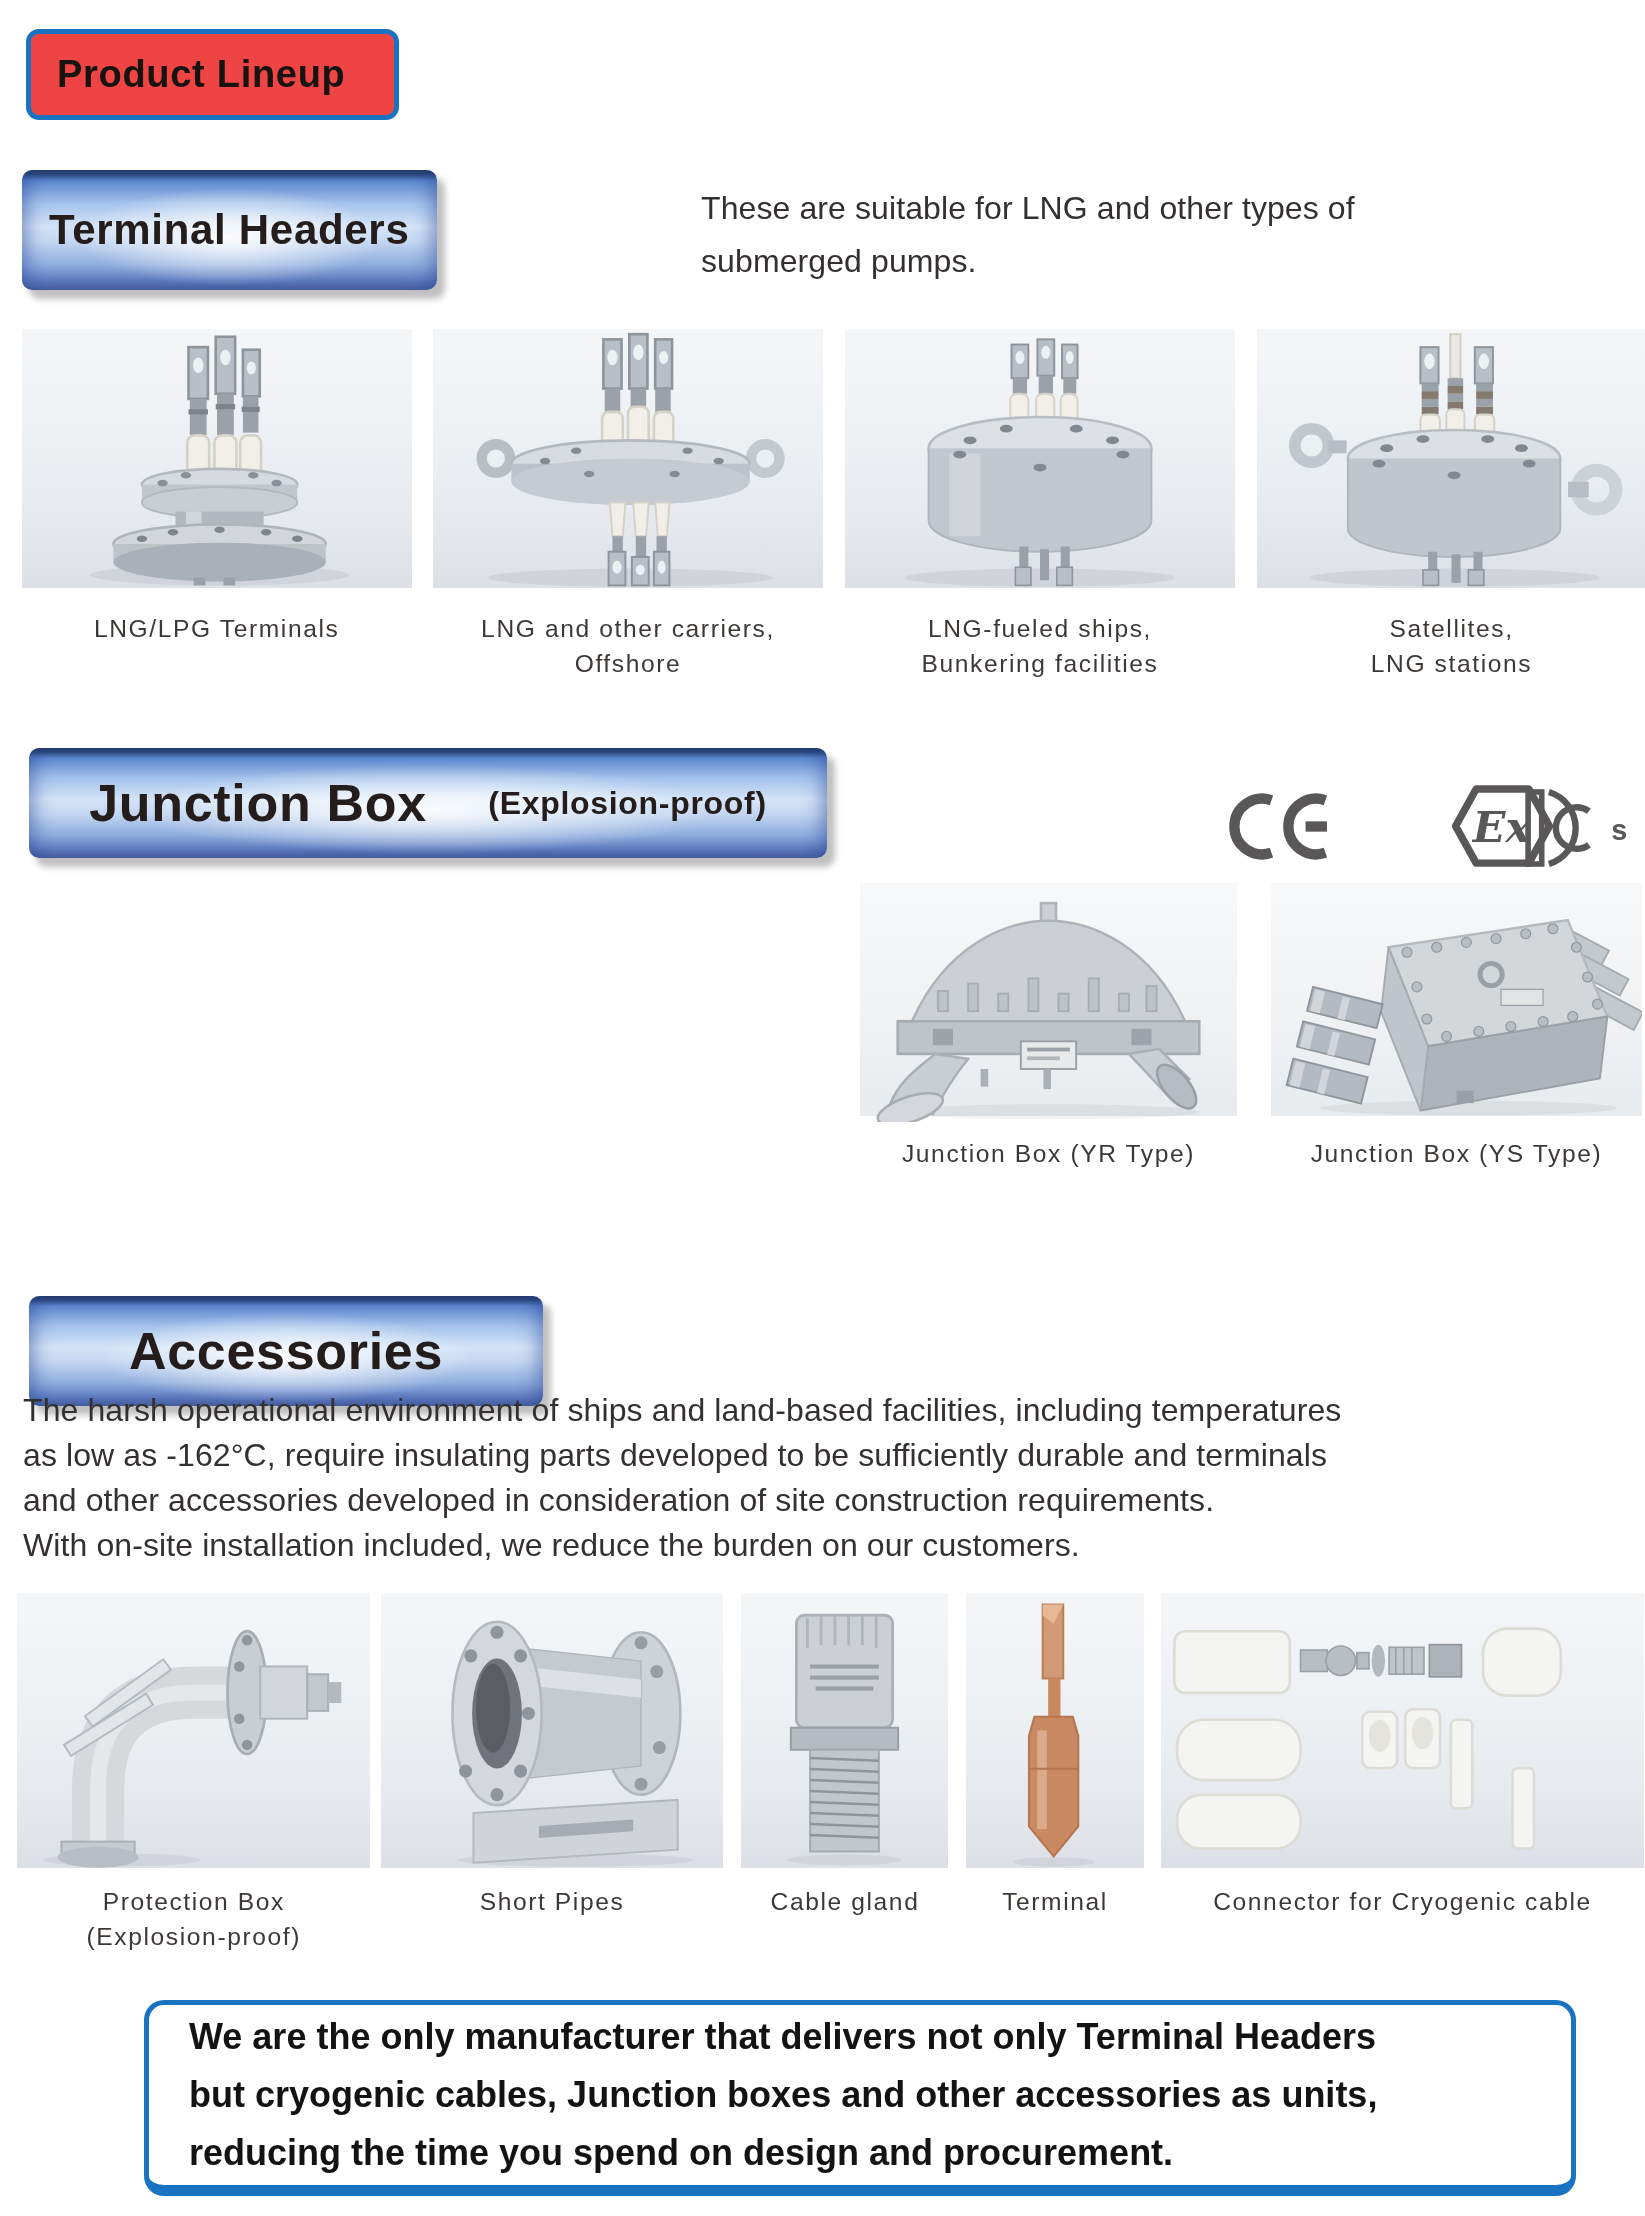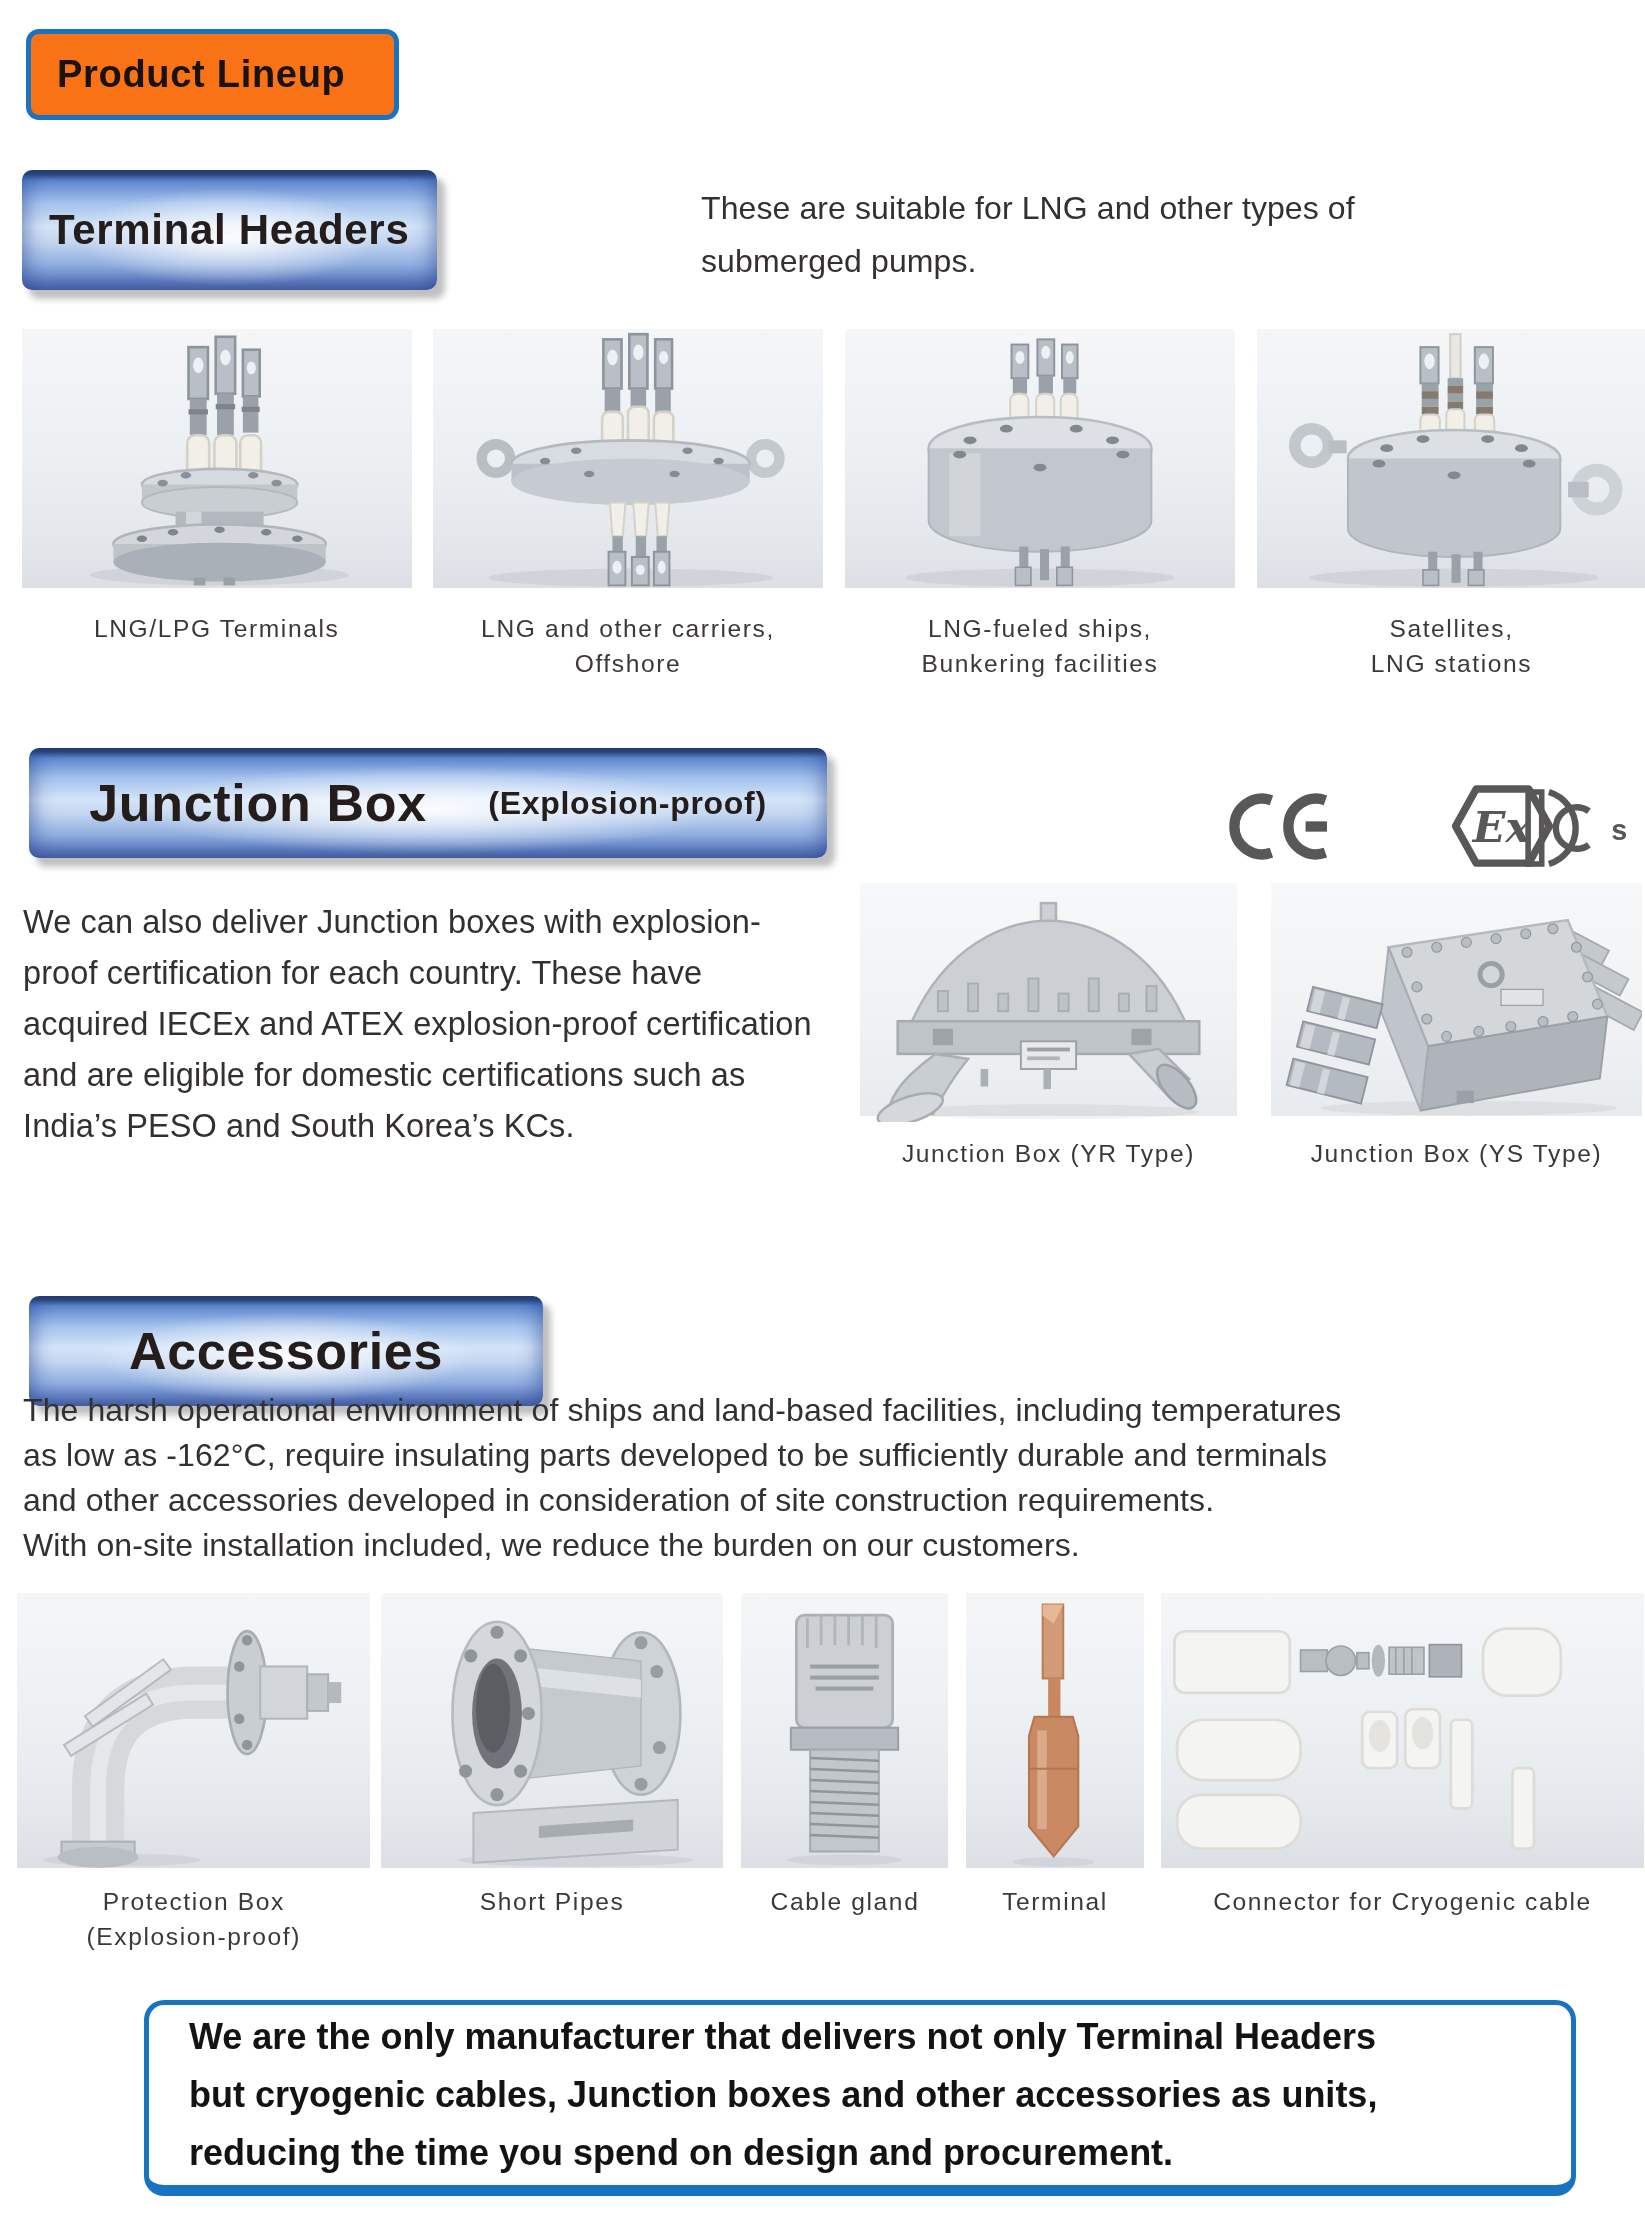--- a/index.html
+++ b/index.html
@@ -2,21 +2,21 @@
 <html style="font-size:11.6px"><head>
 <meta charset="utf-8">
 <style>
   html,body{margin:0;padding:0;background:#ffffff;}
   #page{position:relative;width:1646px;height:2216px;background:#ffffff;
         font-family:"Liberation Sans", sans-serif;overflow:hidden;}
   .abs{position:absolute;}
   .pre{white-space:pre-line;}
 
   
-  .badge{border:5px solid #1a73c1;border-radius:13px;background:#f97316;
+  .badge{border:5px solid #1a73c1;border-radius:13px;background:#ef4444;
          display:flex;align-items:center;padding-left:26px;
          font-size:38px;font-weight:bold;color:#161310;letter-spacing:0.7px;}
 
   
   .banner{border-radius:10px;display:flex;align-items:center;justify-content:center;
           font-weight:bold;color:#241d1b;
           background:
             radial-gradient(ellipse 52% 58% at 50% 56%, rgba(255,255,255,.92) 0%, rgba(255,255,255,0) 70%),
             linear-gradient(180deg,#233a68 0%,#2a4678 3.5%,#5c86cd 9%,#a5c3ec 28%,#d4e4f8 47%,#c3d6f1 60%,#8fadde 79%,#5f7cc0 92%,#49619e 100%);
           box-shadow: inset 14.4px 0 19px -10px rgba(40,70,150,.55),
@@ -293,25 +293,20 @@
   </div>
   <div class="abs logo" style="left:1517px;top:784px;width:123px;height:88px;">
     <svg viewBox="0 0 150 110">
       <rect x="12" y="10" width="17" height="90" fill="none" stroke="#595757" stroke-width="7"></rect>
       <path d="M38,10 A47,47 0 0 1 38,100" fill="none" stroke="#595757" stroke-width="8"></path>
       <path d="M88,34 A26,26 0 1 0 88,76" fill="none" stroke="#595757" stroke-width="8"></path>
       <text x="116" y="70" font-size="36" font-weight="bold" font-family="Liberation Sans, sans-serif" fill="#595757">s</text>
     </svg>
   </div>
 
-  <div class="abs para pre" style="left:23px;top:897px;width:831px;font-size:32.5px;line-height:51px;">We can also deliver Junction boxes with explosion-
-proof certification for each country. These have
-acquired IECEx and ATEX explosion-proof certification
-and are eligible for domestic certifications such as
-India’s PESO and South Korea’s KCs.</div>
 
   <div class="abs photo2" style="left:860px;top:883px;width:377px;height:233px;">
     <svg viewBox="0 0 300 190" preserveAspectRatio="xMidYMid meet">
       <ellipse cx="150" cy="182" rx="120" ry="6" fill="#000" opacity=".05"></ellipse>
       <rect x="144" y="16" width="12" height="18" fill="#ccd0d5" stroke="#aeb3b8" stroke-width="2"></rect>
       <path d="M38,118 C66,48 118,30 150,30 C182,30 234,48 262,118 Z" fill="#ccd0d5" stroke="#aeb3b8" stroke-width="2"></path>
       <g fill="#bec3c8" stroke="#a8adb2" stroke-width="1.5">
         <rect x="62" y="86" width="8" height="16"></rect>
           <rect x="86" y="80" width="8" height="22"></rect>
           <rect x="110" y="88" width="8" height="14"></rect>

